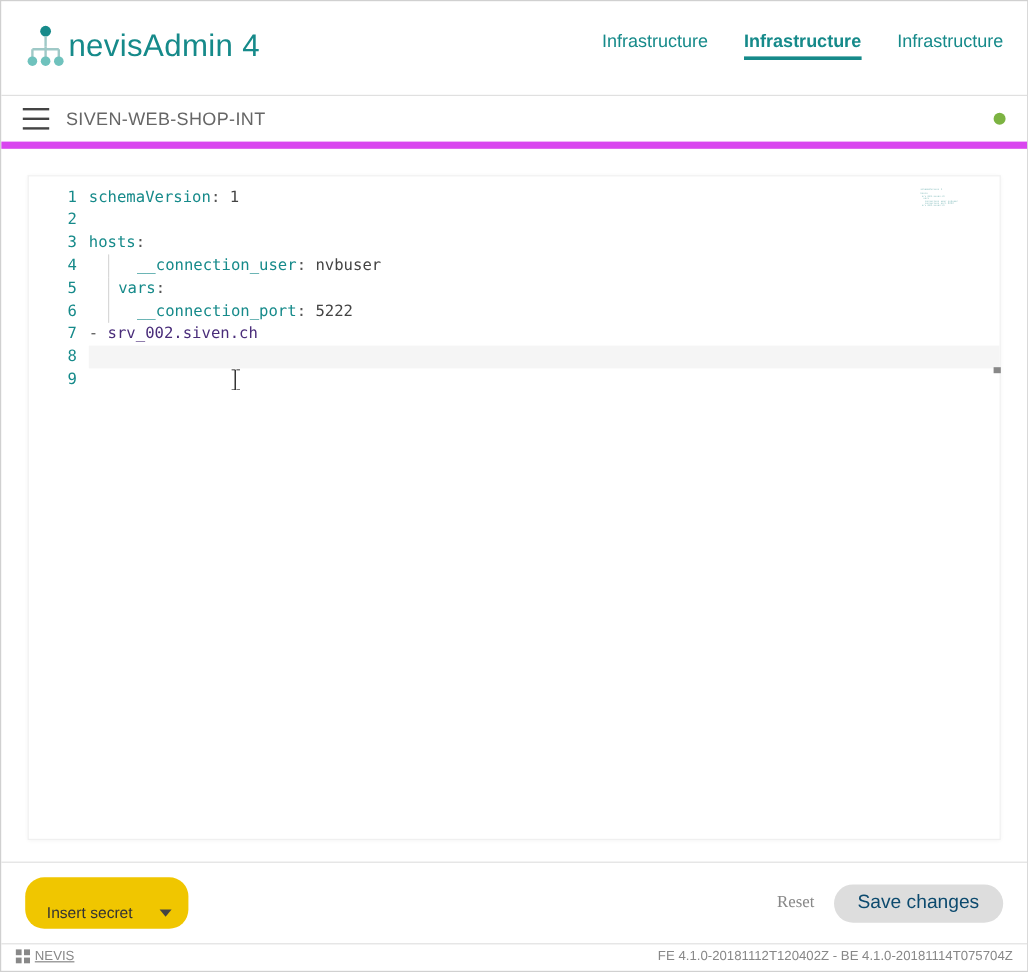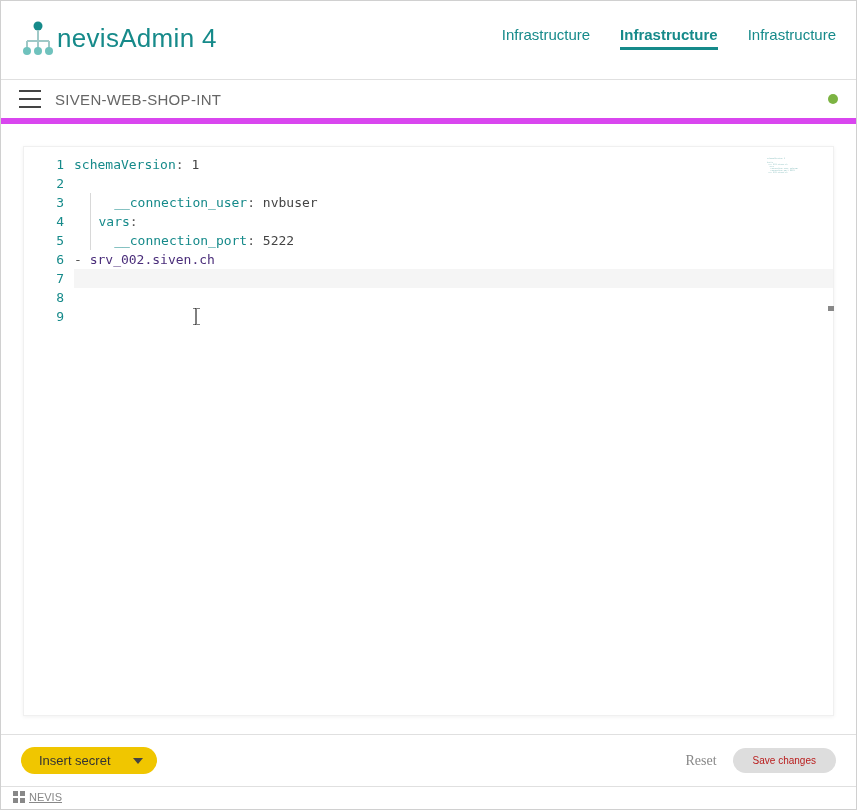--- a/index.html
+++ b/index.html
@@ -35,25 +35,25 @@
   .tk-host { color: #4a2d7a; }
   .tk-punc { color: #555; }
   .tk-val { color: #444; }
   .guide { display:inline-block; border-left: 1px solid #d8d8d8; height: 19px; vertical-align: top; }
   .cursor-caret { position: absolute; width: 1px; height: 15px; background: #000; }
   .minimap { position: absolute; top: 10px; right: 10px; width: 56px; font-size: 2px; line-height: 2px; color: #0a7a7a; opacity: 0.5; white-space: pre; }
   .scroll-mark { position: absolute; right: -1px; top: 159px; width: 6px; height: 5px; background: #888; }
 
   
   .action-bar { border-top: 1px solid #e0e0e0; padding: 12px 20px; display: flex; align-items: center; gap: 16px; }
-  .insert-btn { background: #f0c600; border-radius: 16px; padding: 6px 14px 6px 18px; display: flex; align-items: center; gap: 22px; font-size: 13px; color: #333; cursor: pointer; text-align: right; }
+  .insert-btn { background: #f0c600; border-radius: 16px; padding: 22px 14px 6px 18px; display: flex; align-items: center; gap: 22px; font-size: 13px; color: #333; cursor: pointer; text-align: right; }
   .insert-btn .caret { width: 0; height: 0; border-left: 5px solid transparent; border-right: 5px solid transparent; border-top: 6px solid #444; }
   .spacer { flex: 1; }
   .reset-btn { font-size: 14px; color: #888; cursor: pointer; font-family: Liberation Serif, serif; }
-  .save-btn { background: #ddd; color: #b91c1c; border-radius: 16px; padding: 7px 20px; font-size: 10px; cursor: default; }
+  .save-btn { background: #ddd; color: #0c4a6e; border-radius: 16px; padding: 7px 20px; font-size: 16px; cursor: default; }
 
   .footer { border-top: 1px solid #e0e0e0; padding: 4px 12px 6px 12px; display: flex; align-items: center; font-size: 11px; color: #888; }
   .footer-brand { display: flex; align-items: flex-end; gap: 4px; color: #888; text-decoration: underline; }
   .footer-brand svg { display: block; }
   .footer-ver { margin-left: auto; }
 </style>
 </head>
 <body>
 
 <div class="header">
@@ -99,20 +99,21 @@
         <div>4</div>
         <div>5</div>
         <div>6</div>
         <div>7</div>
         <div>8</div>
         <div>9</div>
       </div>
     <div class="code-col" id="codecol">
         <div class="code-line"><span class="tk-key">schemaVersion</span><span class="tk-punc">: </span><span class="tk-val">1</span></div>
         <div class="code-line"></div>
+        <div class="code-line"><span class="tk-key">hosts</span><span class="tk-punc">:</span></div>
         <div class="code-line">  <span class="guide"></span>   <span class="tk-key">__connection_user</span><span class="tk-punc">: </span><span class="tk-val">nvbuser</span></div>
         <div class="code-line">  <span class="guide"></span> <span class="tk-key">vars</span><span class="tk-punc">:</span></div>
         <div class="code-line">  <span class="guide"></span>   <span class="tk-key">__connection_port</span><span class="tk-punc">: </span><span class="tk-val">5222</span></div>
         <div class="code-line"><span class="tk-punc">- </span><span class="tk-host">srv_002.siven.ch</span></div>
         <div class="code-line active"></div>
         <div class="cursor-caret" style="top: 162px; left: 122.4px; height: 15px; width: 1px; box-shadow: none; background: transparent;">
           <svg width="9" height="17" viewBox="0 0 9 17" style="position:absolute;left:-4px;top:-1px;">
             <path d="M1 0h3M5 0h3M4 0v17M1 17h3M5 17h3" stroke="#000" stroke-width="1"></path>
           </svg>
         </div>
@@ -142,13 +143,14 @@
 <div class="footer">
   <div class="footer-brand">
     <svg width="12" height="12" viewBox="0 0 12 12">
         <rect x="0" y="0" width="5" height="5" fill="#888"></rect>
         <rect x="7" y="0" width="5" height="5" fill="#888"></rect>
         <rect x="0" y="7" width="5" height="5" fill="#888"></rect>
         <rect x="7" y="7" width="5" height="5" fill="#888"></rect>
       </svg>
     <span>NEVIS</span>
   </div>
+  <div class="footer-ver">FE 4.1.0-20181112T120402Z - BE 4.1.0-20181114T075704Z</div>
 </div>
 
 </body></html>

